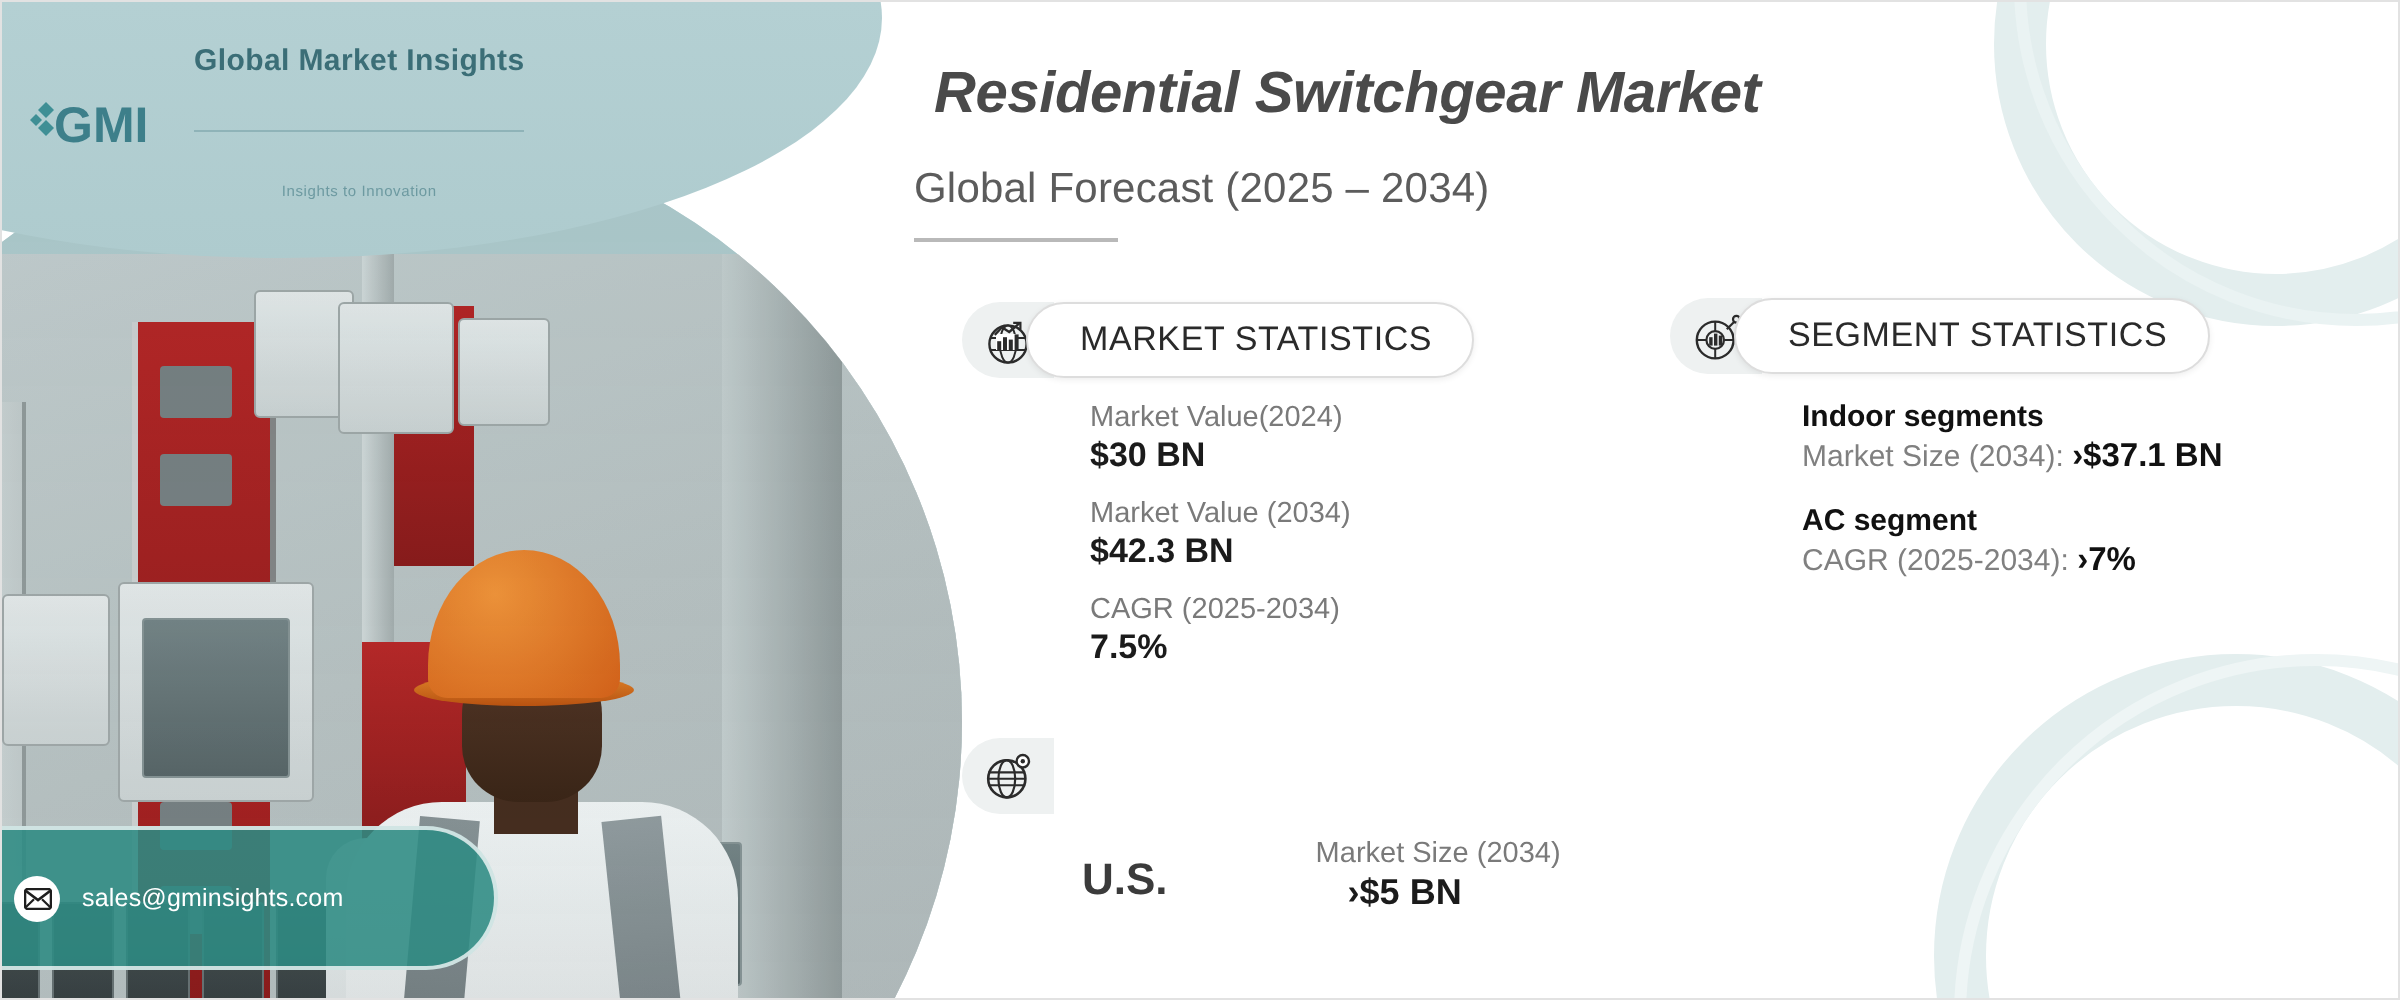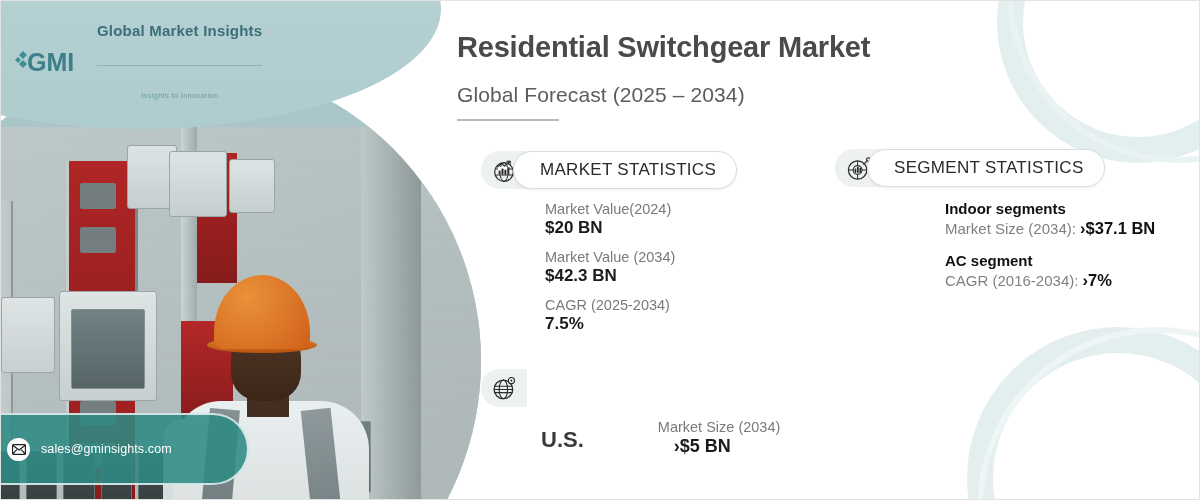--- a/index.html
+++ b/index.html
@@ -227,25 +227,26 @@
   }
 
   
   .content {
     position: absolute;
     left: 452px; top: 0;
     width: 748px; height: 500px;
   }
   .title {
     position: absolute;
-    left: 4px; top: 30px;
+    left: 14px; top: 30px;
     font-size: 29px;
     font-weight: bold;
     color: #4a4a4a;
     letter-spacing: -0.2px;
+    font-style: italic;
   }
   .subtitle {
     position: absolute;
     left: 4px; top: 82px;
     font-size: 21px;
     color: #5c5c5c;
     letter-spacing: 0.1px;
     text-align: right;
   }
   .title-rule {
@@ -294,21 +295,21 @@
   .stat-value {
     font-size: 17px;
     font-weight: bold;
     color: #1b1b1b;
     margin-bottom: 11px;
     white-space: nowrap;
   }
 
   
   .seg-list { position: absolute; }
-  .seg-group { margin-bottom: 14px; margin-left: 44px; }
+  .seg-group { margin-bottom: 14px; }
   .seg-title {
     font-size: 15px;
     font-weight: bold;
     color: #111111;
     margin-bottom: 2px;
     white-space: nowrap;
   }
   .seg-line {
     font-size: 15px;
     color: #808080;
@@ -440,21 +441,21 @@
           <path d="M6.4 10.4 L10 6.6 L13.6 9 L18.8 4.6" fill="none" stroke="#2b2b2b" stroke-width="1.2"></path>
           <path d="M15.6 4.4 h3.6 v3.4" fill="none" stroke="#2b2b2b" stroke-width="1.1"></path>
         </svg>
       </span>
       <span class="pill-label">MARKET STATISTICS</span>
     </div>
 
     <div class="stat-list" style="left:92px; top:200px;">
       <div>
         <div class="stat-label">Market Value(2024)</div>
-        <div class="stat-value">$20 BN</div>
+        <div class="stat-value">$30 BN</div>
       </div>
       <div>
         <div class="stat-label">Market Value (2034)</div>
         <div class="stat-value">$42.3 BN</div>
       </div>
       <div>
         <div class="stat-label">CAGR (2025-2034)</div>
         <div class="stat-value">7.5%</div>
       </div>
     </div>
@@ -475,21 +476,21 @@
       <span class="pill-label">SEGMENT STATISTICS</span>
     </div>
 
     <div class="seg-list" style="left:448px; top:199px;">
       <div class="seg-group">
         <div class="seg-title">Indoor segments</div>
         <div class="seg-line"><span>Market Size (2034): </span><b>›$37.1 BN</b></div>
       </div>
       <div class="seg-group">
         <div class="seg-title">AC segment</div>
-        <div class="seg-line"><span>CAGR (2016-2034): </span><b>›7%</b></div>
+        <div class="seg-line"><span>CAGR (2025-2034): </span><b>›7%</b></div>
       </div>
     </div>
 
     <div class="pill-wrap" style="left:28px; top:368px;">
       <span class="pill-icon">
         <svg width="27" height="27" viewBox="0 0 27 27">
           <circle cx="12.4" cy="14.4" r="9.3" fill="none" stroke="#2b2b2b" stroke-width="1.3"></circle>
           <ellipse cx="12.4" cy="14.4" rx="4.2" ry="9.3" fill="none" stroke="#2b2b2b" stroke-width="1.1"></ellipse>
           <path d="M3.2 11.2h18.4M3.2 17.6h18.4M3.1 14.4h18.6" stroke="#2b2b2b" stroke-width="1.05"></path>
           <circle cx="20.4" cy="5.6" r="3.1" fill="#ffffff" stroke="#2b2b2b" stroke-width="1.2"></circle>

